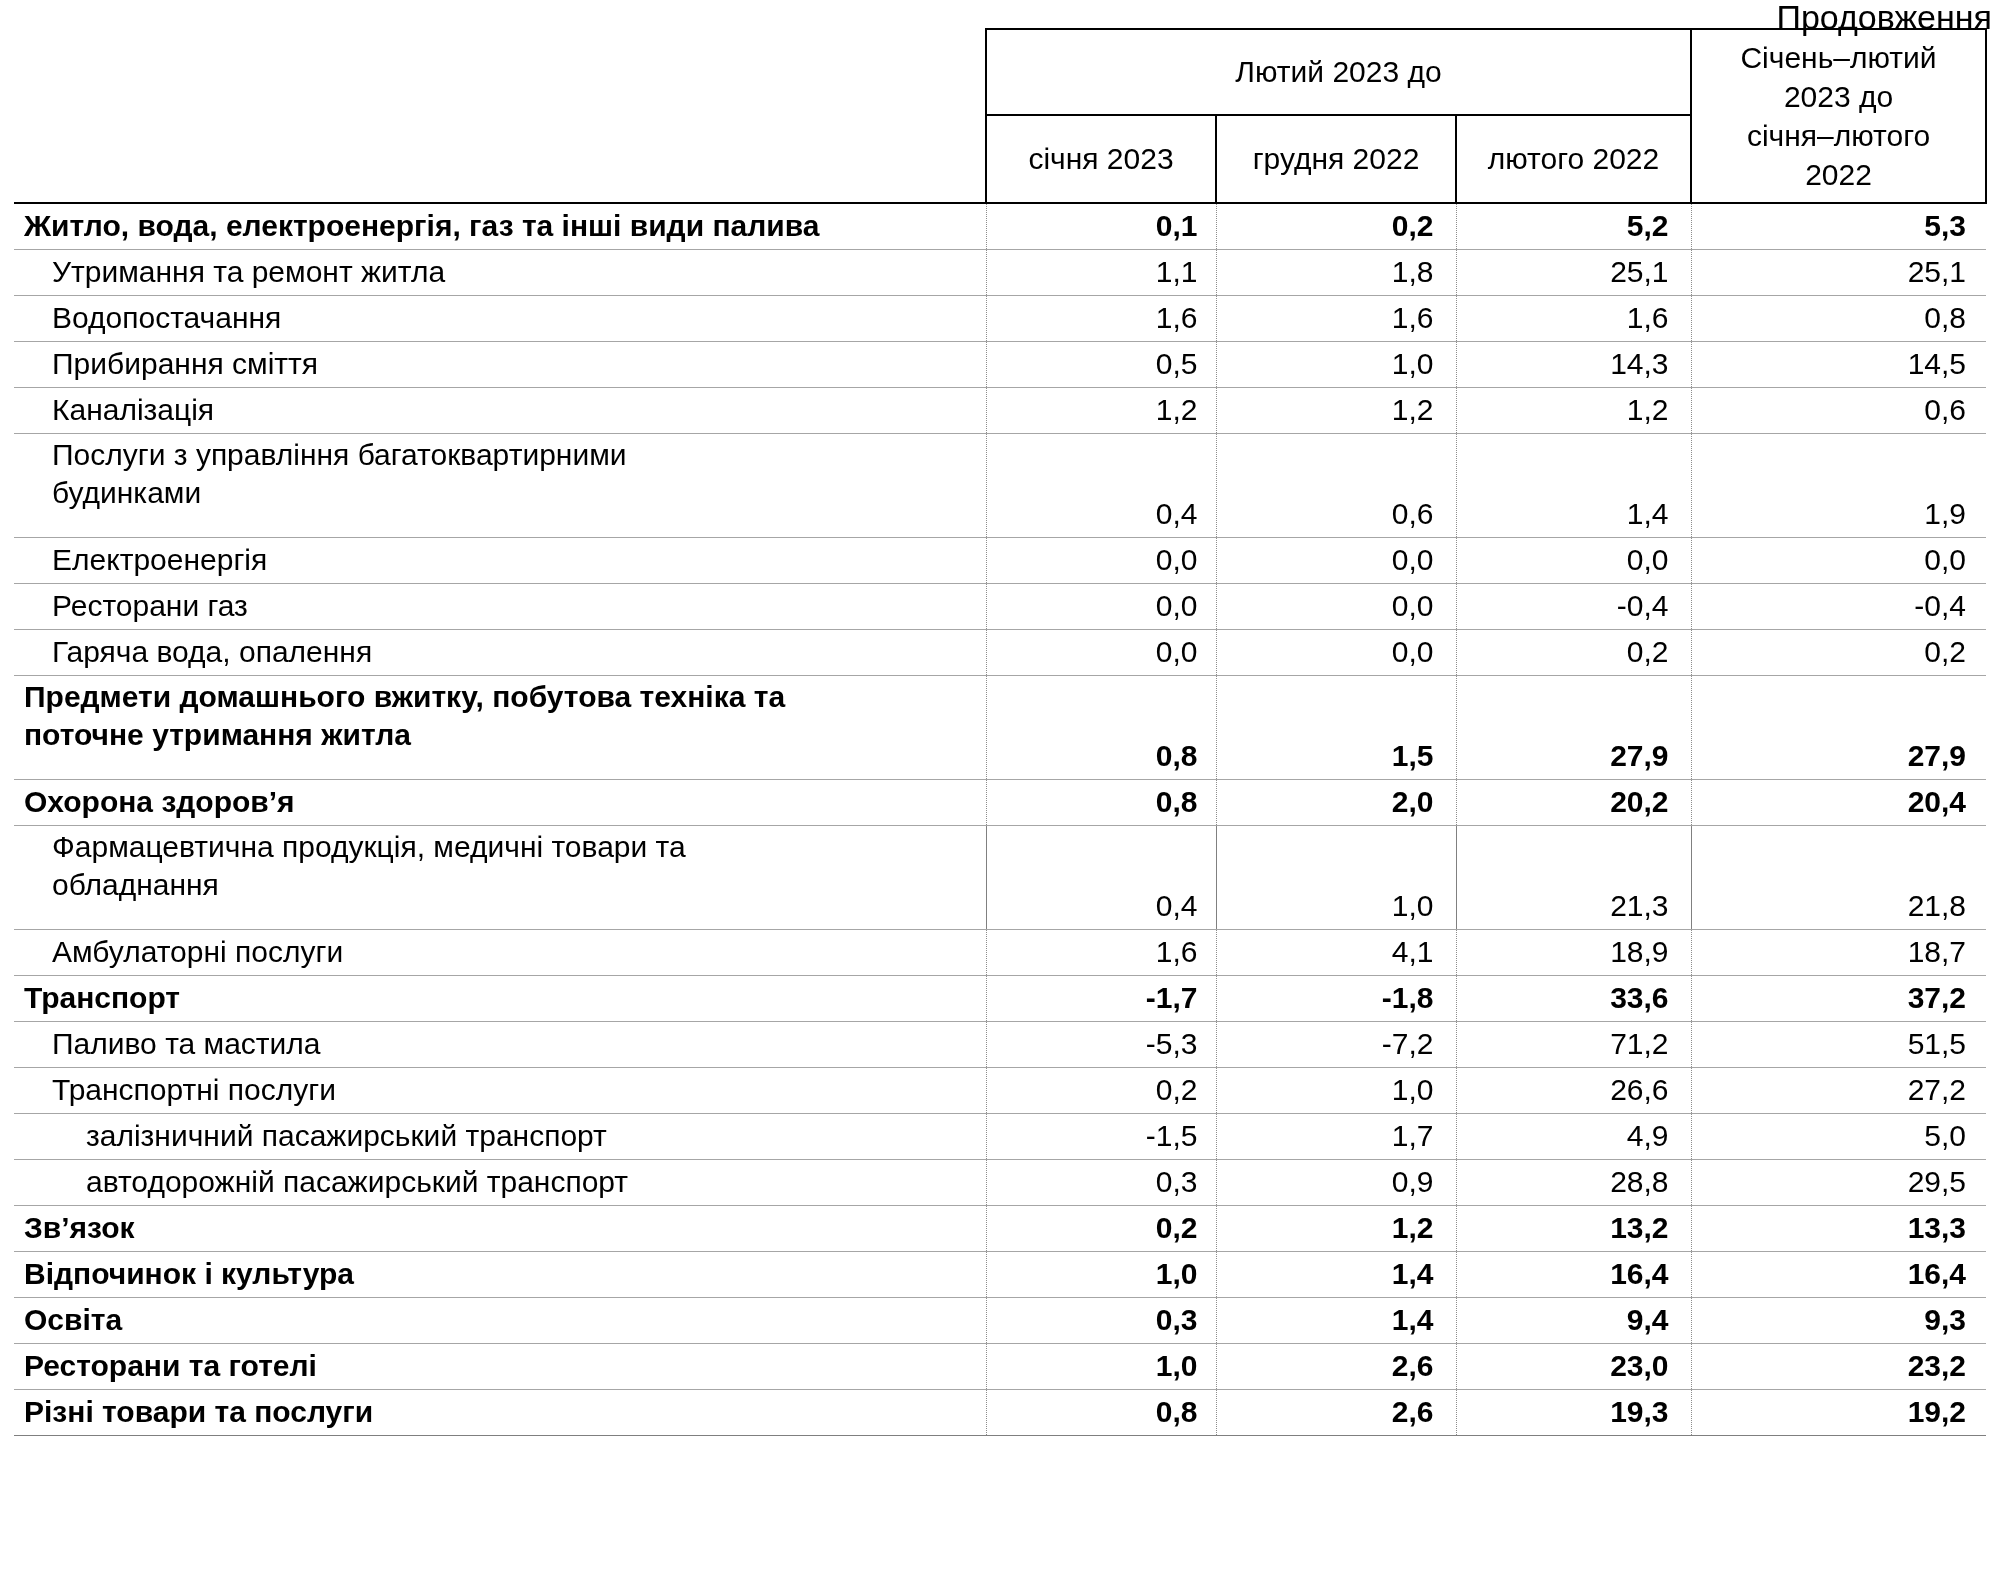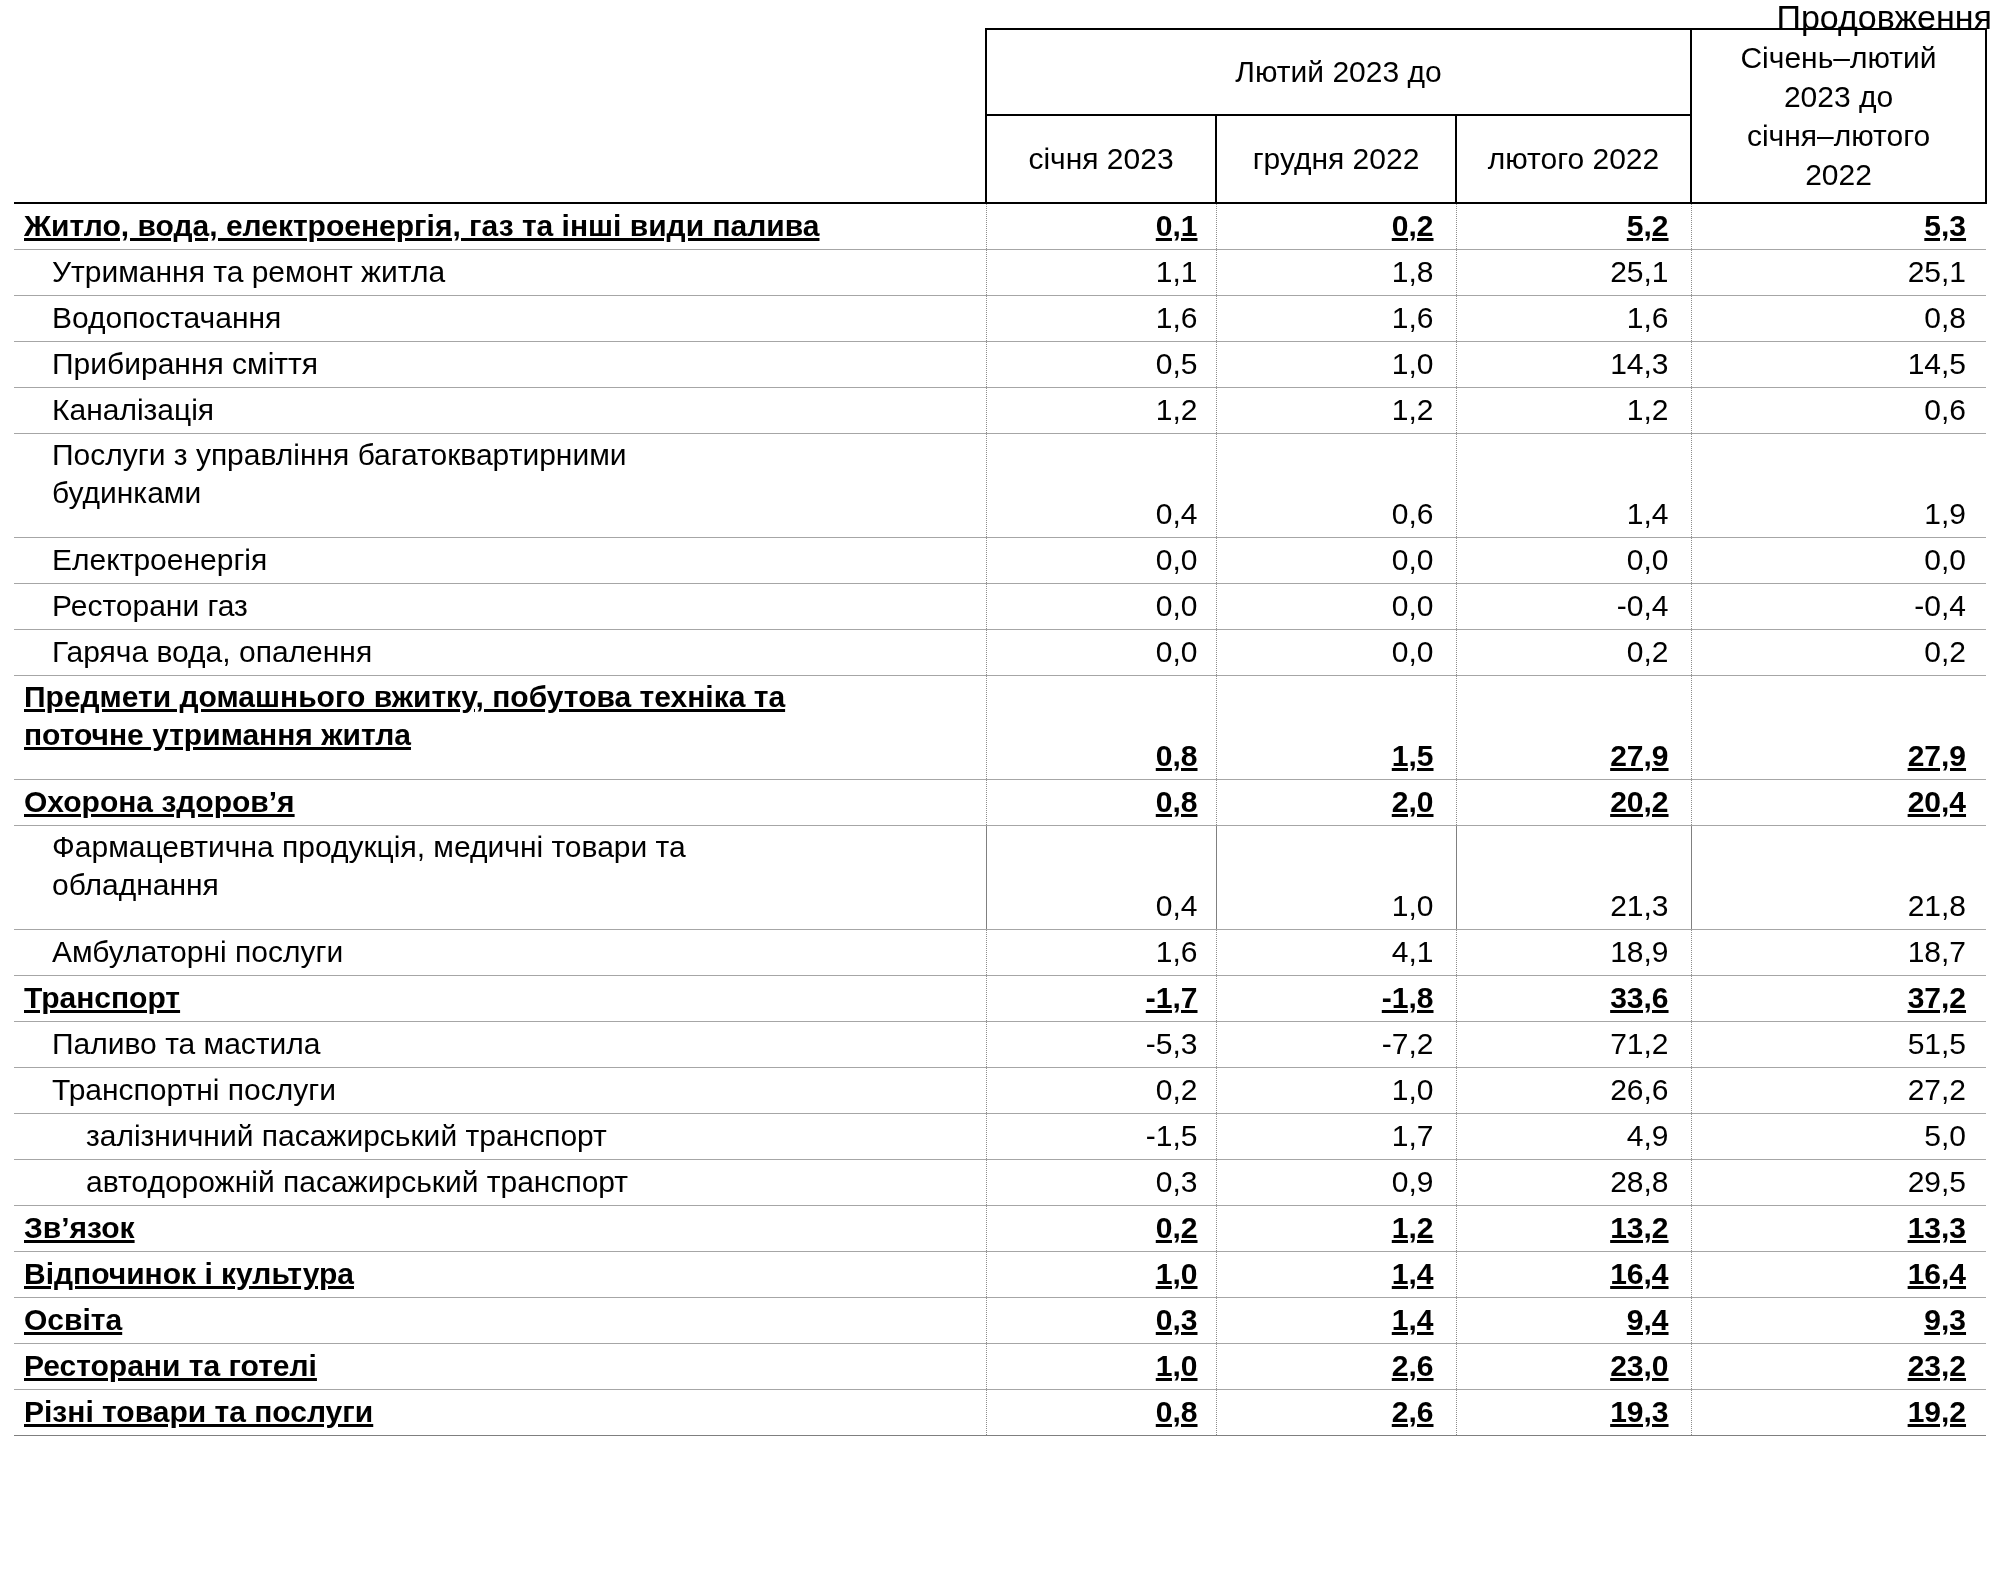--- a/index.html
+++ b/index.html
@@ -104,21 +104,21 @@
   td.num {
     text-align: right;
     border-left: 1px dotted #8c8c8c;
     padding-right: 22px;
     white-space: nowrap;
   }
   td.num.v1 { padding-right: 18px; }
   td.num.v4 { padding-right: 20px; }
 
   
-  tr.agg td { font-weight: bold; text-decoration: underline; }
+  tr.agg td { font-weight: bold; }
   tr.agg td.lbl { padding-left: 10px; }
 
   
   td.lbl.ind1 { padding-left: 38px; }
   td.lbl.ind2 { padding-left: 72px; }
 
   
   tr.two-line td { height: 104px; }
   tr.two-line td.lbl { vertical-align: top; padding-top: 2px; }
   tr.two-line td.num { vertical-align: bottom; }

